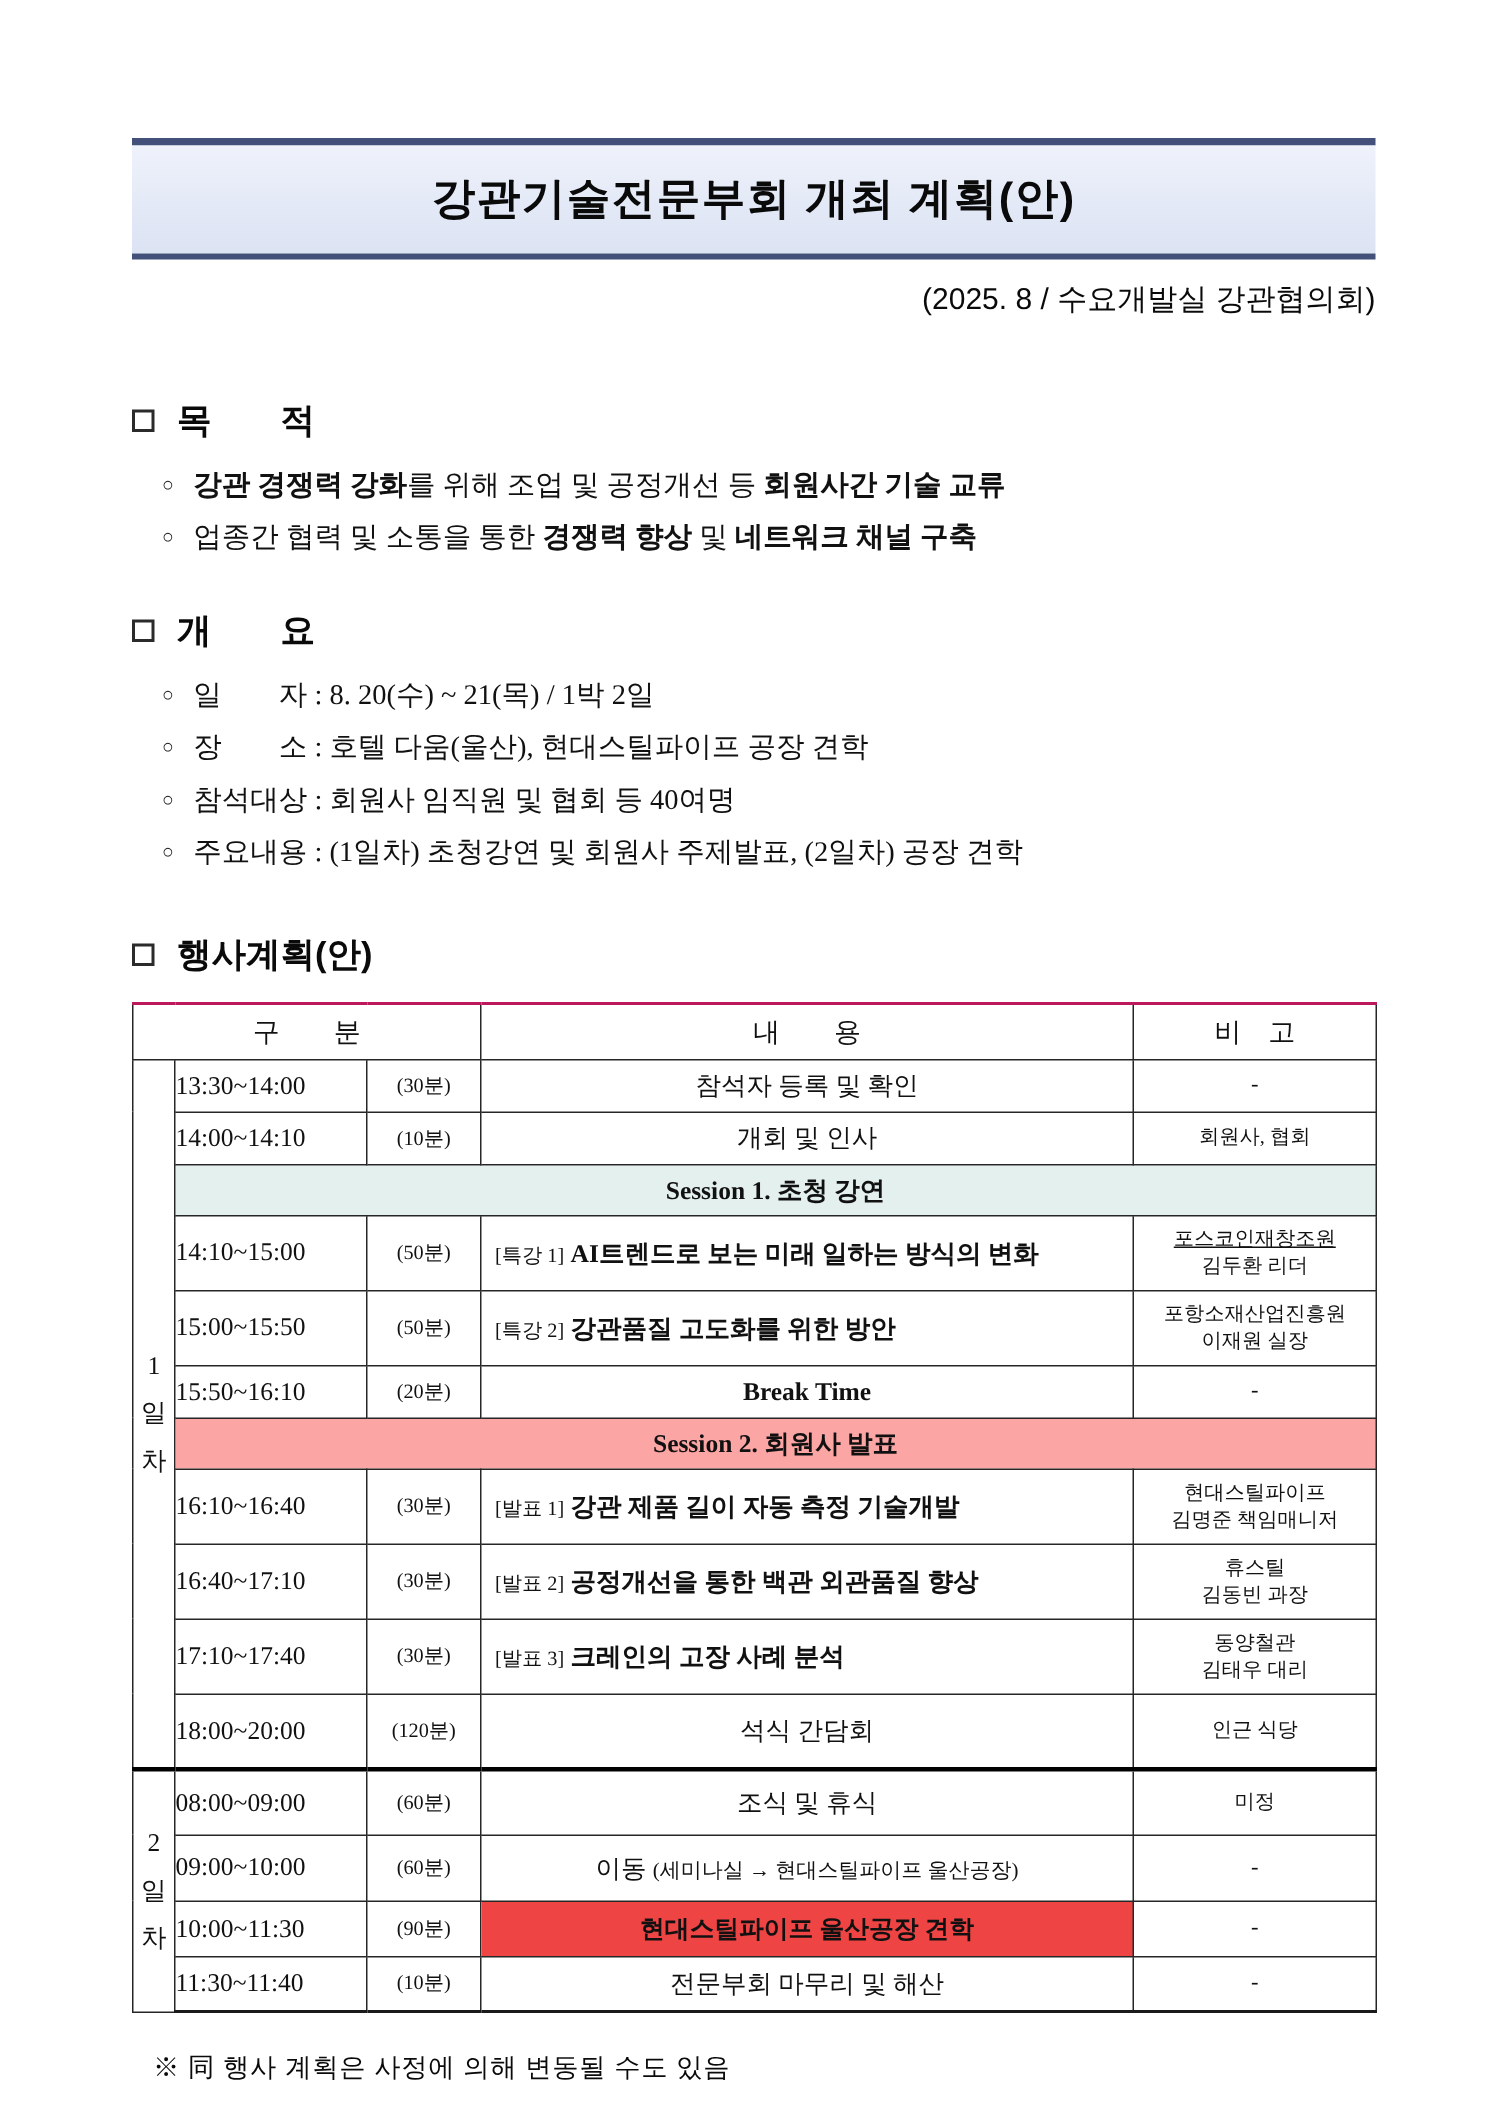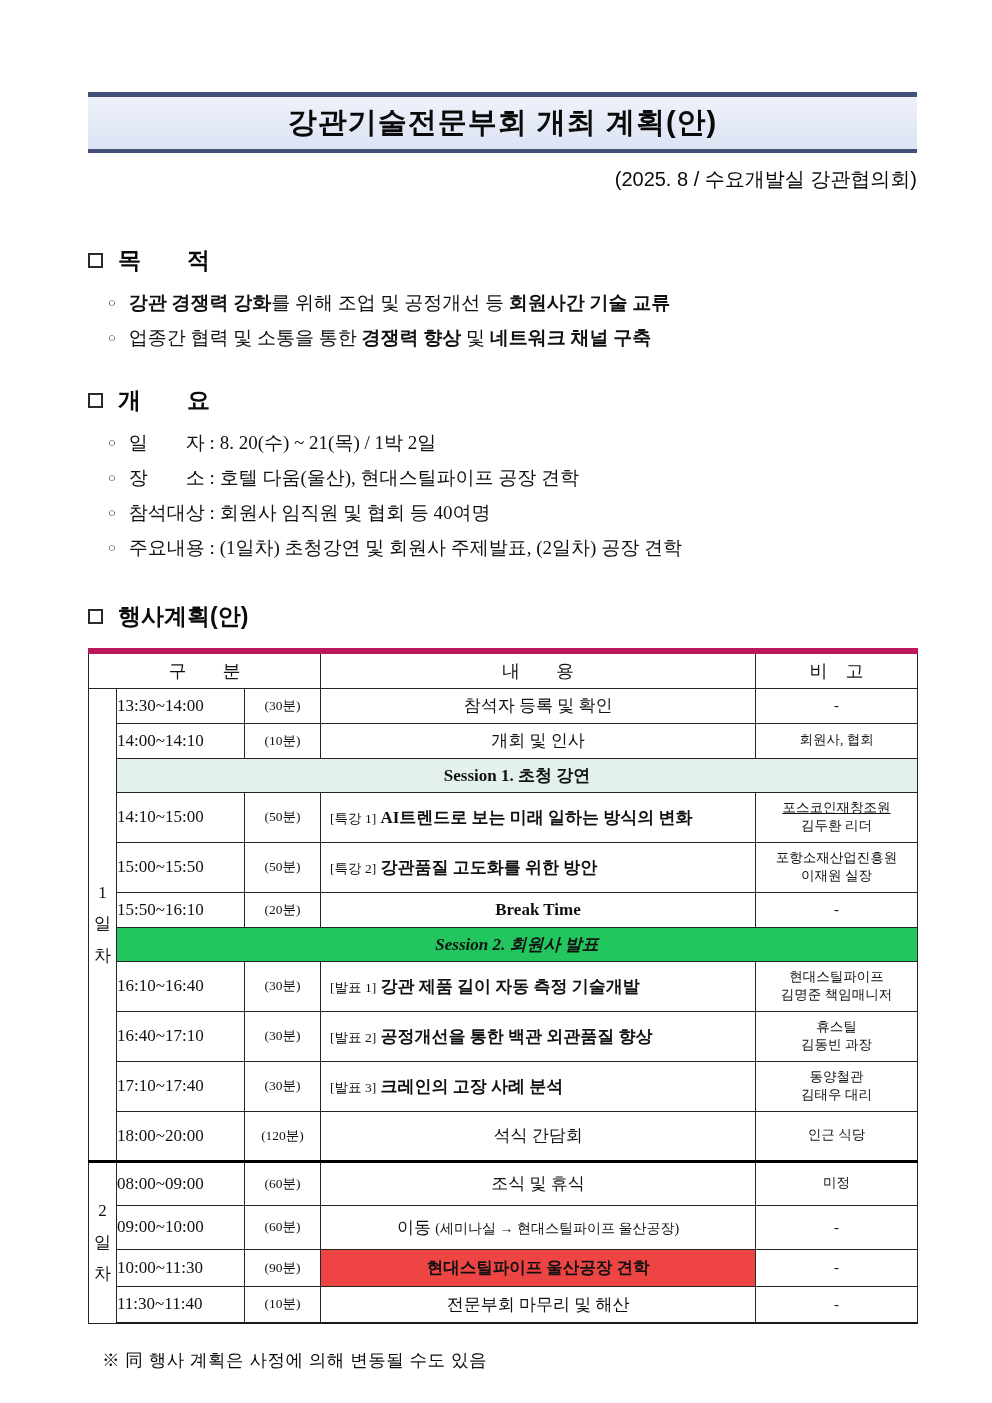--- a/index.html
+++ b/index.html
@@ -9,21 +9,21 @@
     font-family:"Liberation Serif", serif;
     color:#111;
   }
   .page { padding:92px 75px 0 88px; width:992px; }
 
   
   .banner { width:829px; }
   .banner .bar { height:5px; background:#42507a; }
   .banner .bar.bottom { height:4px; }
   .banner .band {
-    height:52px; background:linear-gradient(180deg,#eff2fb 0%, #e3e9f6 55%, #dce3f3 100%);
+    height:72px; background:linear-gradient(180deg,#eff2fb 0%, #e3e9f6 55%, #dce3f3 100%);
     display:flex; align-items:center; justify-content:center;
   }
   .doc-title {
     font-family:"Liberation Sans", sans-serif;
     font-size:29px; font-weight:bold; letter-spacing:1px; color:#0a0a0a;
   }
   .subtitle-row { width:829px; text-align:right; margin-top:13px;
     font-family:"Liberation Sans", sans-serif; font-size:20px; color:#0a0a0a; }
 
   
@@ -47,21 +47,21 @@
   .bullet .bt { font-size:19px; white-space:pre; }
   .bullet .bt b { font-weight:bold; }
   .overview .bullet .bt { font-size:19px; }
 
   
   table.sched {
     border-collapse:collapse; table-layout:fixed; width:829px; margin-top:16px;
   }
   table.sched td, table.sched th { border:1px solid #262626; overflow:hidden; }
   table.sched tr.hdr th {
-    border-top:6px solid #be185d; font-size:18px; font-weight:normal;
+    border-top:2px solid #be185d; font-size:18px; font-weight:normal;
     white-space:pre; height:37px; background:#fff;
   }
   tr.h-s  { height:35px; }
   tr.h-sess { height:34px; }
   tr.h-t  { height:50px; }
   tr.h-d2 { height:44px; }
   tr.h-b  { height:37px; }
   tr.day2-start td { border-top:3px solid #000;margin-left:37px; }
   table.sched tr:last-child td { border-bottom:2px solid #1a1a1a; }
 
@@ -72,21 +72,21 @@
   td.cc   { text-align:center; font-size:17px; }
   td.cl   { text-align:left; padding-left:9px; font-size:17px; }
   td.rem  { text-align:center; font-size:13.5px; line-height:1.35; }
   td.rem .dash { font-size:15px; }
   .pfx { font-size:13.5px; }
   .ttl { font-size:17px; font-weight:bold; }
   .sub { font-size:14px; }
   .u   { text-decoration:underline; }
   td.sess { text-align:center; font-size:17px; font-weight:bold; }
   td.sess.s1 { background:#e3f0ee; }
-  td.sess.s2 { background:#22c55e;font-style:italic; }
+  td.sess.s2 { background:#fca5a5; }
   td.beige { background:#ef4444; font-weight:bold; font-size:16.5px; }
   .bold { font-weight:bold; }
 
   
   .footnote {
     margin-top:24px; margin-left:14px;
     font-family:"Liberation Sans", sans-serif; font-size:17.5px; color:#0a0a0a;
     letter-spacing:0.5px;
   }
 </style>

